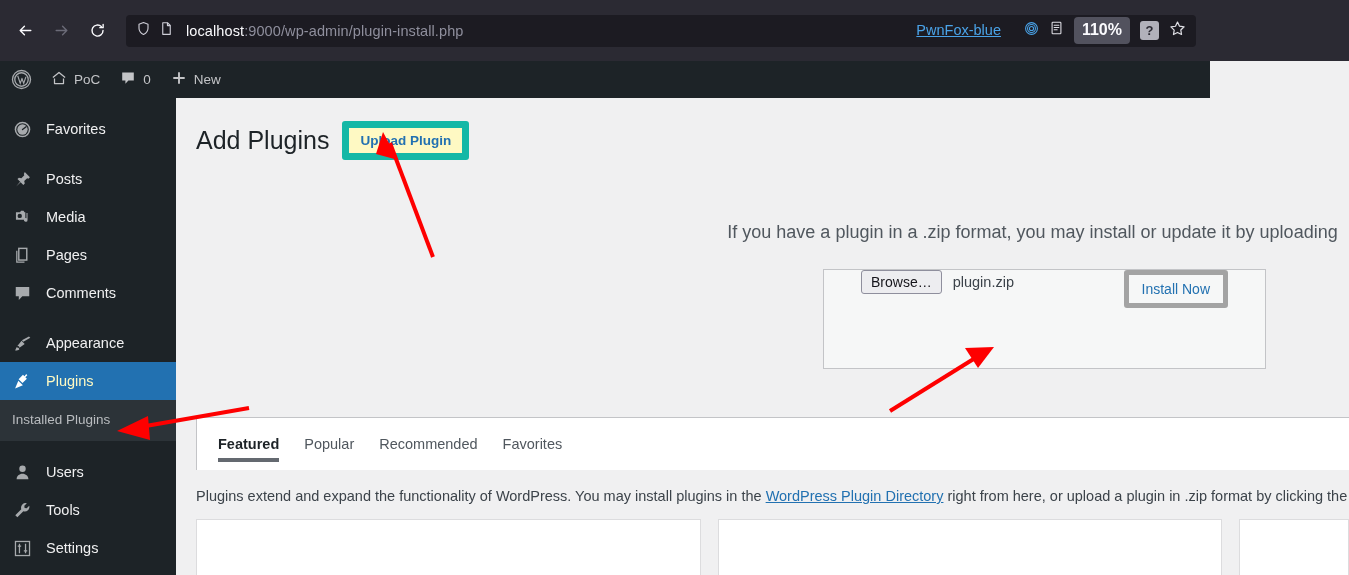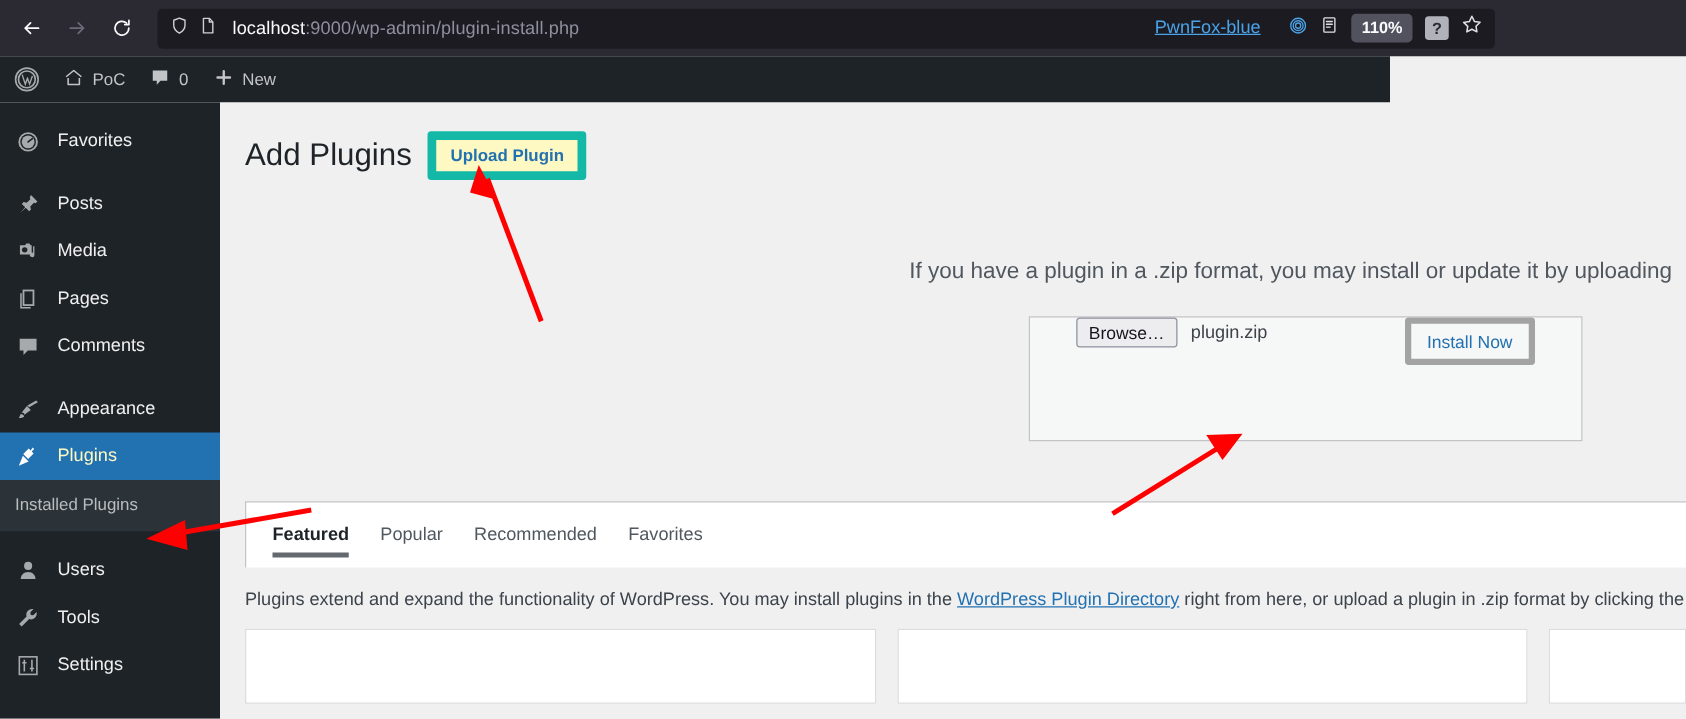--- a/index.html
+++ b/index.html
@@ -5,21 +5,21 @@
   * { box-sizing: border-box; margin: 0; padding: 0; }
   html, body {
     width: 1349px; height: 575px;
     overflow: hidden;
     font-family: "Liberation Sans", sans-serif;
     background: #f0f0f1;
   }
 
   
   .browser-bar {
-    height: 45px; width: 1349px;
+    height: 61px; width: 1349px;
     background: #2b2a33;
     display: flex; align-items: center;
     padding: 0 8px;
   }
   .nav-btns { display: flex; align-items: center; gap: 2px; margin-right: 6px; }
   .nav-btn {
     width: 34px; height: 34px;
     display: flex; align-items: center; justify-content: center;
     border-radius: 4px;
   }
@@ -48,34 +48,34 @@
     margin-left: auto;
     display: flex; align-items: center; gap: 10px;
     padding-right: 2px;
   }
   .pwnfox {
     display: flex; align-items: center; gap: 23px;
     color: #4aa3e8; font-size: 14.5px; white-space: nowrap; text-decoration: underline;
   }
   .zoom-badge {
     background: #52525e; color: #fbfbfe;
-    font-size: 13px; font-weight: bold;
+    font-size: 16px; font-weight: bold;
     border-radius: 4px; padding: 3px 8px;
     line-height: 1.3;
   }
   .help-badge {
     width: 19px; height: 19px; border-radius: 3px;
     background: #b1b1ba; color: #2b2a33;
     font-size: 13px; font-weight: bold;
     display: flex; align-items: center; justify-content: center;
   }
 
   
   .wp-adminbar {
-    height: 37px; width: 1112px;
+    height: 37px; width: 1210px;
     background: #1d2327;
     display: flex; align-items: center;
     color: #c3c4c7; font-size: 13.5px;
   }
   .ab-item {
     display: flex; align-items: center; gap: 7px;
     height: 37px; padding: 0 10px;
     white-space: nowrap;
   }
   .ab-item.logo { padding: 0 9px 0 11px; }

